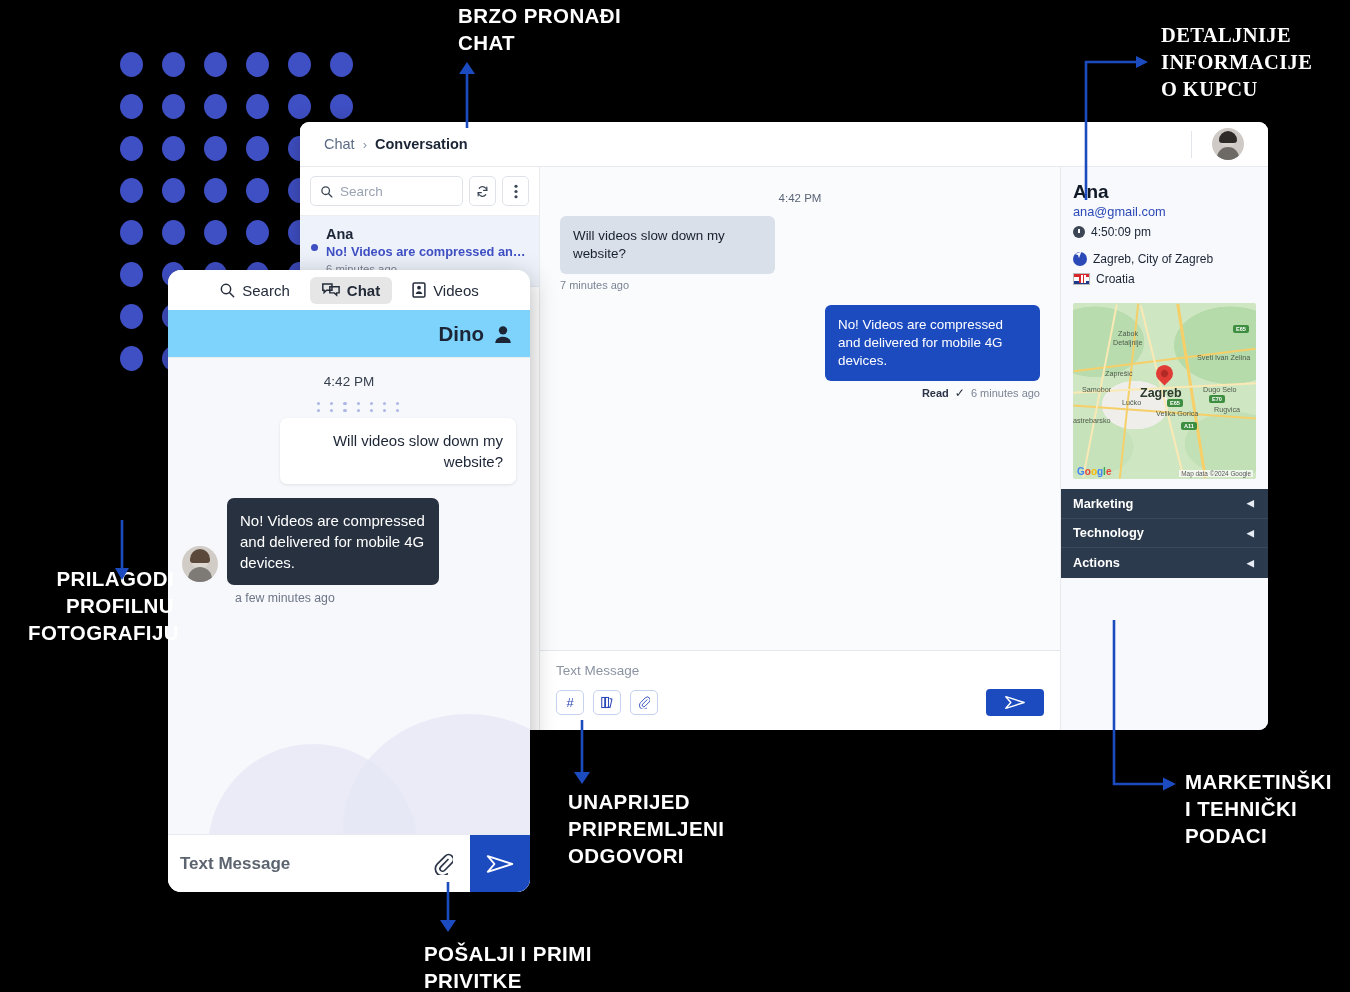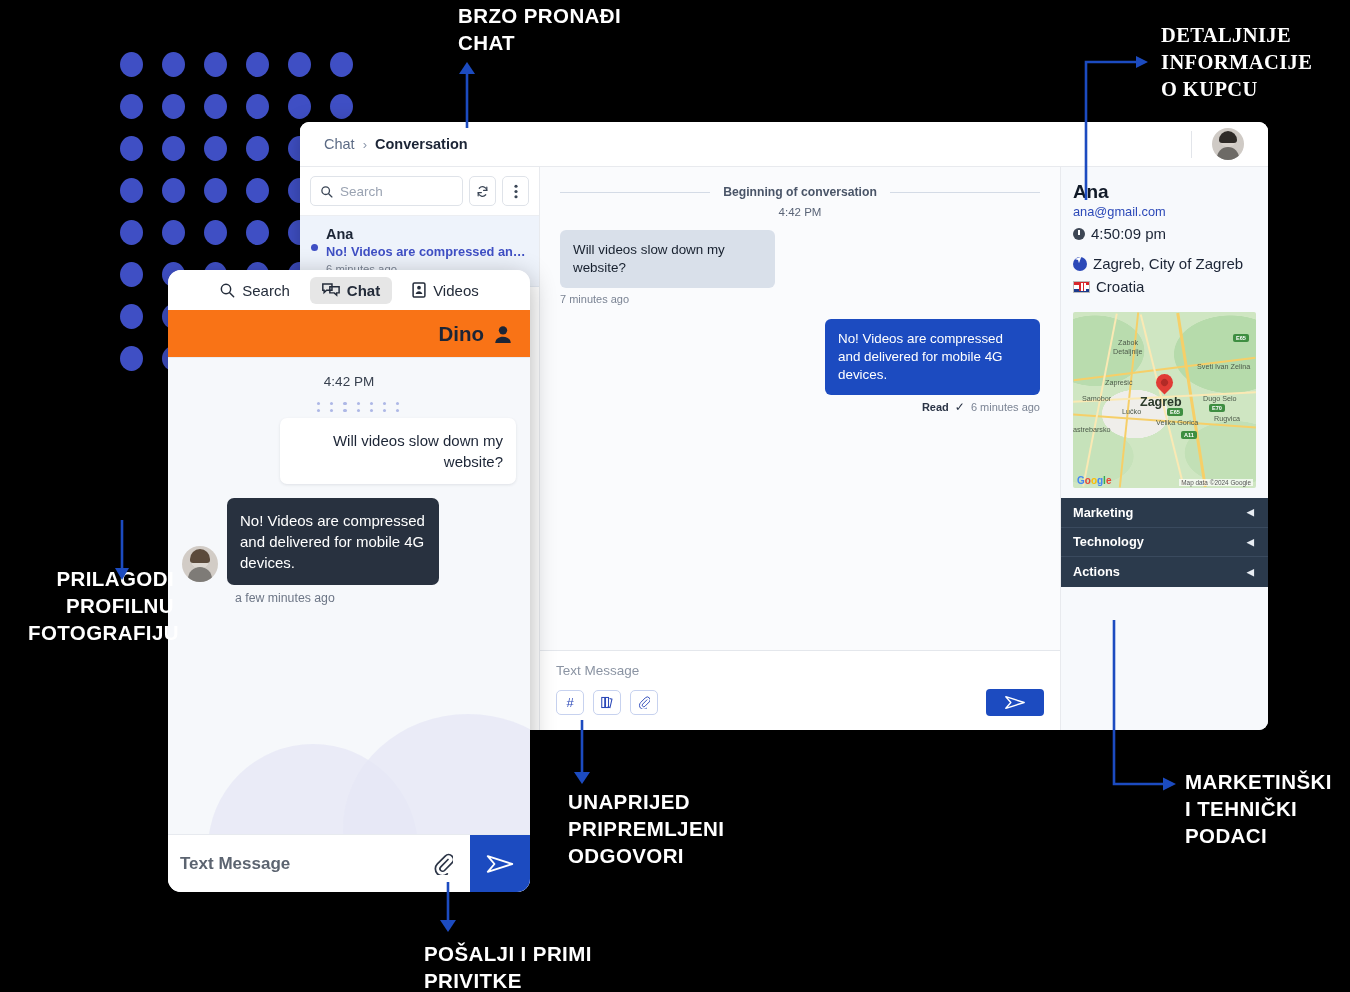--- a/index.html
+++ b/index.html
@@ -142,21 +142,21 @@
     width: 58px; height: 27px; background: #1c4bc0; border-radius: 4px;
     display: flex; align-items: center; justify-content: center;
   }
 
   
   .cust-panel { width: 208px; min-width: 208px; background: #f7f9fc; border-left: 1px solid #e8eaee;
                 display: flex; flex-direction: column; }
   .cust-top { padding: 14px 12px 8px 12px; }
   .cust-name { font-size: 19px; font-weight: 700; color: #111a28; letter-spacing: -0.2px; }
   .cust-mail { font-size: 12.8px; color: #2c49b8; margin-top: 1px; }
-  .cust-line { display: flex; align-items: center; gap: 6px; font-size: 15px; color: #1c2536; margin-top: 6px; }
+  .cust-line { display: flex; align-items: center; gap: 6px; font-size: 12px; color: #1c2536; margin-top: 6px; }
   .cust-line.gap { margin-top: 13px; }
   .clock-ic { width: 12px; height: 12px; border-radius: 50%; background: #3d4654; position: relative; flex: none; }
   .clock-ic::after { content:""; position:absolute; left:5px; top:2.5px; width:1.6px; height:4.5px; background:#fff; }
   .pin-ic { width: 14px; height: 14px; border-radius: 50%; background: #2c49b8; position: relative; flex: none; }
   .pin-ic::after { content:"➤"; position:absolute; left:2px; top:-3px; font-size:9px; color:#fff; transform: rotate(-45deg); }
   .flag-hr { width: 17px; height: 12px; flex: none; position: relative; border: 1px solid #bbb;
              background: linear-gradient(#d8262c 0 33.3%, #ffffff 33.3% 66.6%, #1b3a8c 66.6% 100%); }
   .flag-hr::after { content:""; position:absolute; left:5px; top:1px; width:7px; height:8px;
                     background: repeating-linear-gradient(90deg,#d8262c 0 1.8px,#fff 1.8px 3.6px); }
 
@@ -202,21 +202,21 @@
   .mobile {
     position: absolute; left: 168px; top: 270px; width: 362px; height: 622px;
     background: #f6f8fb; border-radius: 13px; overflow: hidden;
     box-shadow: 0 6px 26px rgba(0,0,0,.30);
     z-index: 20; display: flex; flex-direction: column;
   }
   .m-tabs { height: 40px; background: #fff; display: flex; align-items: center; justify-content: center; gap: 8px; }
   .m-tab { display: flex; align-items: center; gap: 7px; font-size: 15px; color: #242c3a;
            padding: 5px 12px; border-radius: 6px; }
   .m-tab.active { background: #e6e6e6; font-weight: 600; }
-  .m-title-bar { height: 48px; background: #f97316; border-bottom: 1px solid #e9ecf1;
+  .m-title-bar { height: 48px; background: #7dd3fc; border-bottom: 1px solid #e9ecf1;
                  display: flex; align-items: center; justify-content: flex-end; gap: 9px; padding-right: 17px; }
   .m-title { font-size: 20.5px; font-weight: 700; color: #1c2536; }
   .m-agent-ic { font-size: 19px; color: #1c2536; }
   .m-body { flex: 1; position: relative; padding: 16px 14px 0 14px; overflow: hidden; }
   .m-time { text-align: center; font-size: 13.5px; color: #38414f; margin-bottom: 13px; }
   .m-msg { display: flex; align-items: flex-end; gap: 9px; margin-bottom: 2px; }
   .m-msg.out { justify-content: flex-end; }
   .m-ava {
     width: 36px; height: 36px; border-radius: 50%; flex: none; margin-bottom: 3px;
     background: radial-gradient(circle at 50% 36%, #ded8d2 0 32%, #d2ccc6 33% 100%);
@@ -360,25 +360,20 @@
         <div class="conv-item">
           <span class="unread-dot"></span>
           <div class="conv-name">Ana</div>
           <div class="conv-snippet">No! Videos are compressed and deliv...</div>
           <div class="conv-time">6 minutes ago</div>
         </div>
       </div>
 
       <div class="thread">
         <div class="thread-scroll">
-          <div class="begin-row">
-            <span class="rule"></span>
-            <span class="begin-label">Beginning of conversation</span>
-            <span class="rule"></span>
-          </div>
           <div class="thread-time">4:42 PM</div>
 
           <div class="msg-row in">
             <div class="bubble in">Will videos slow down my website?</div>
             <div class="msg-meta">7 minutes ago</div>
           </div>
 
           <div class="msg-row out" style="margin-top:14px">
             <div class="bubble out">No! Videos are compressed and delivered for mobile 4G devices.</div>
             <div class="msg-meta out">

